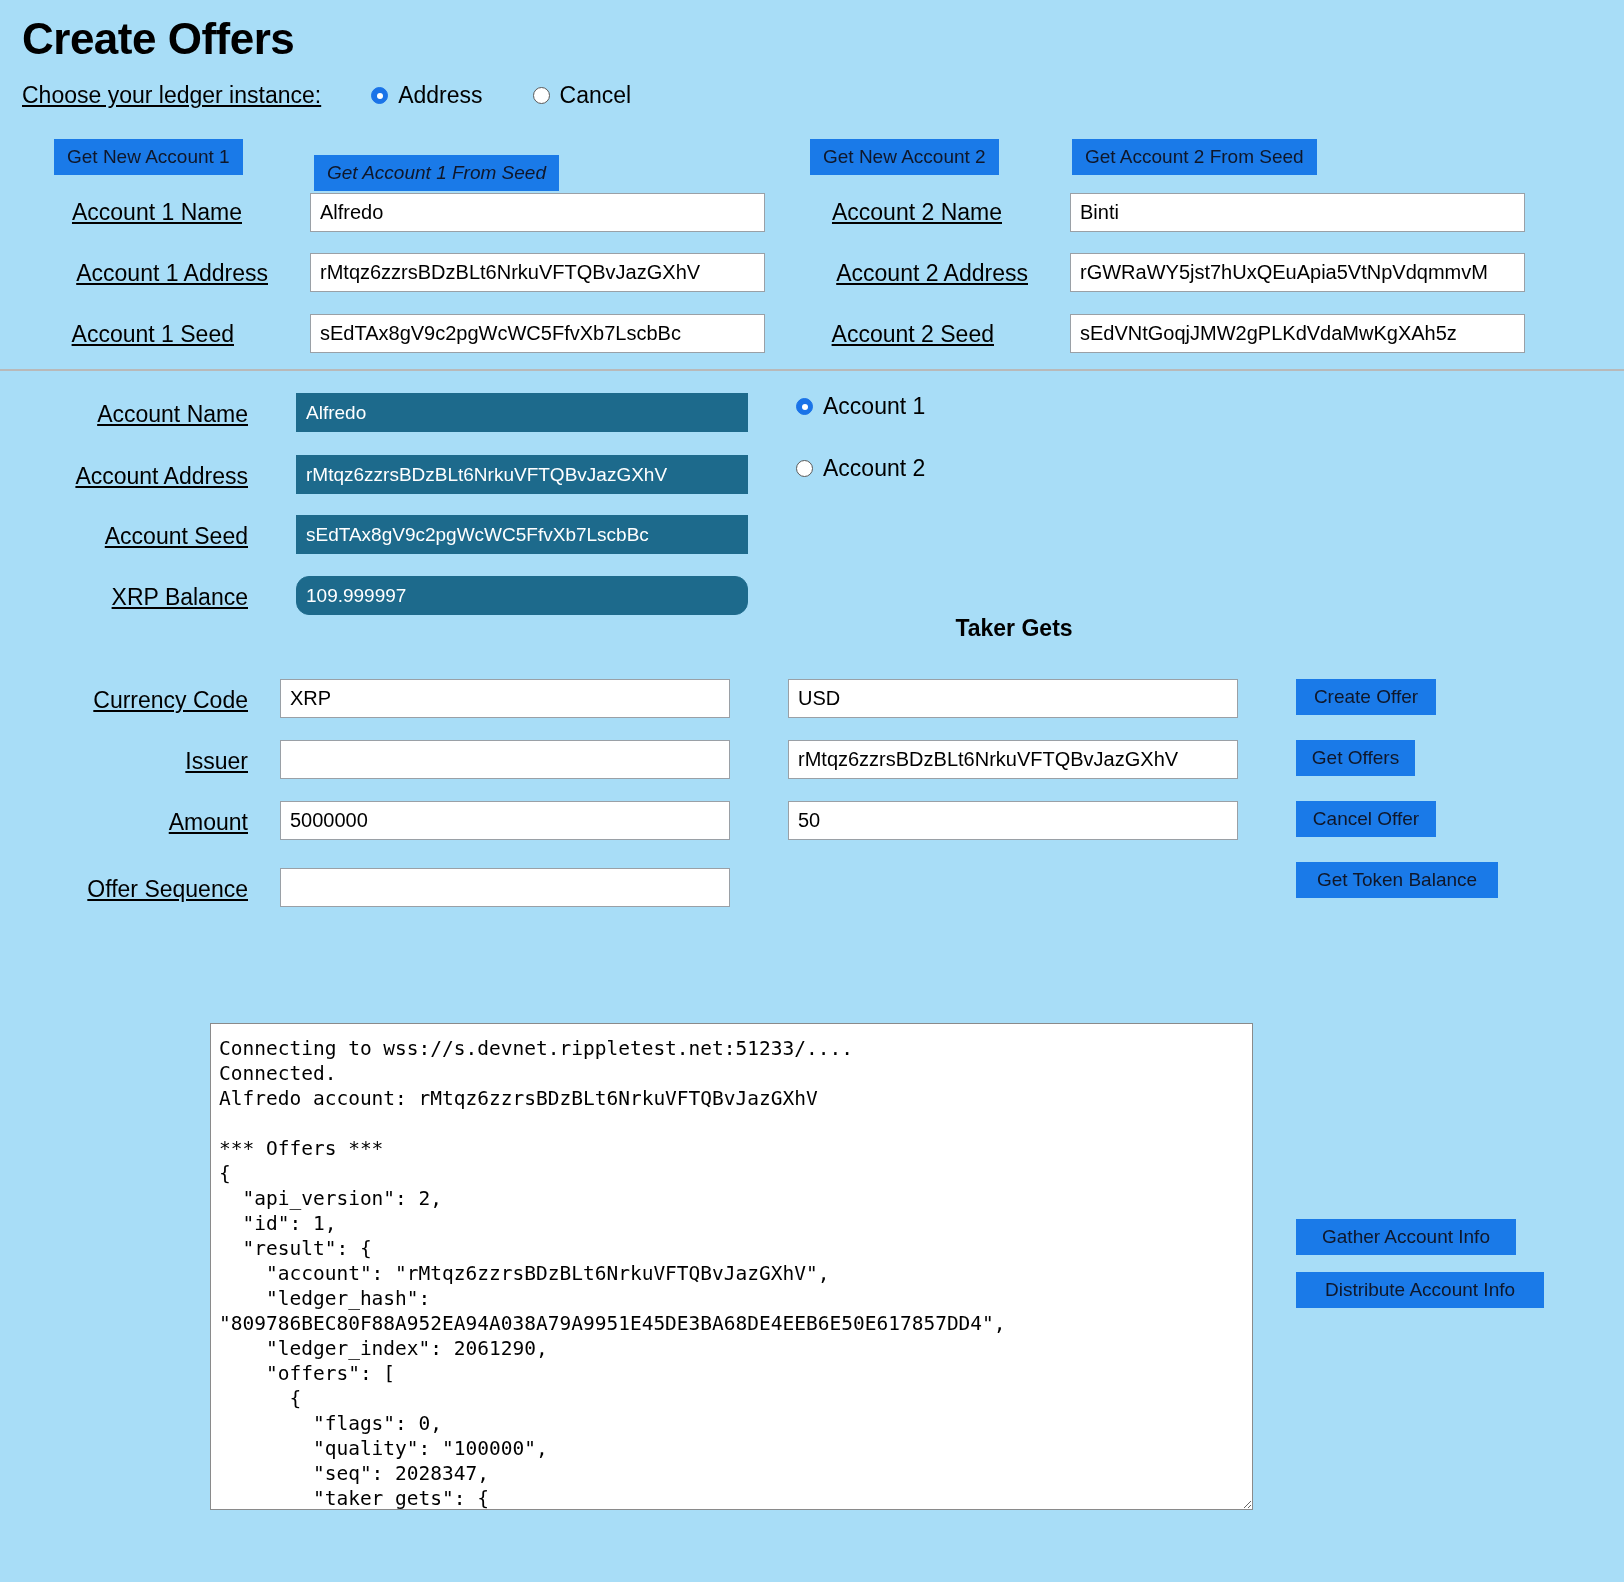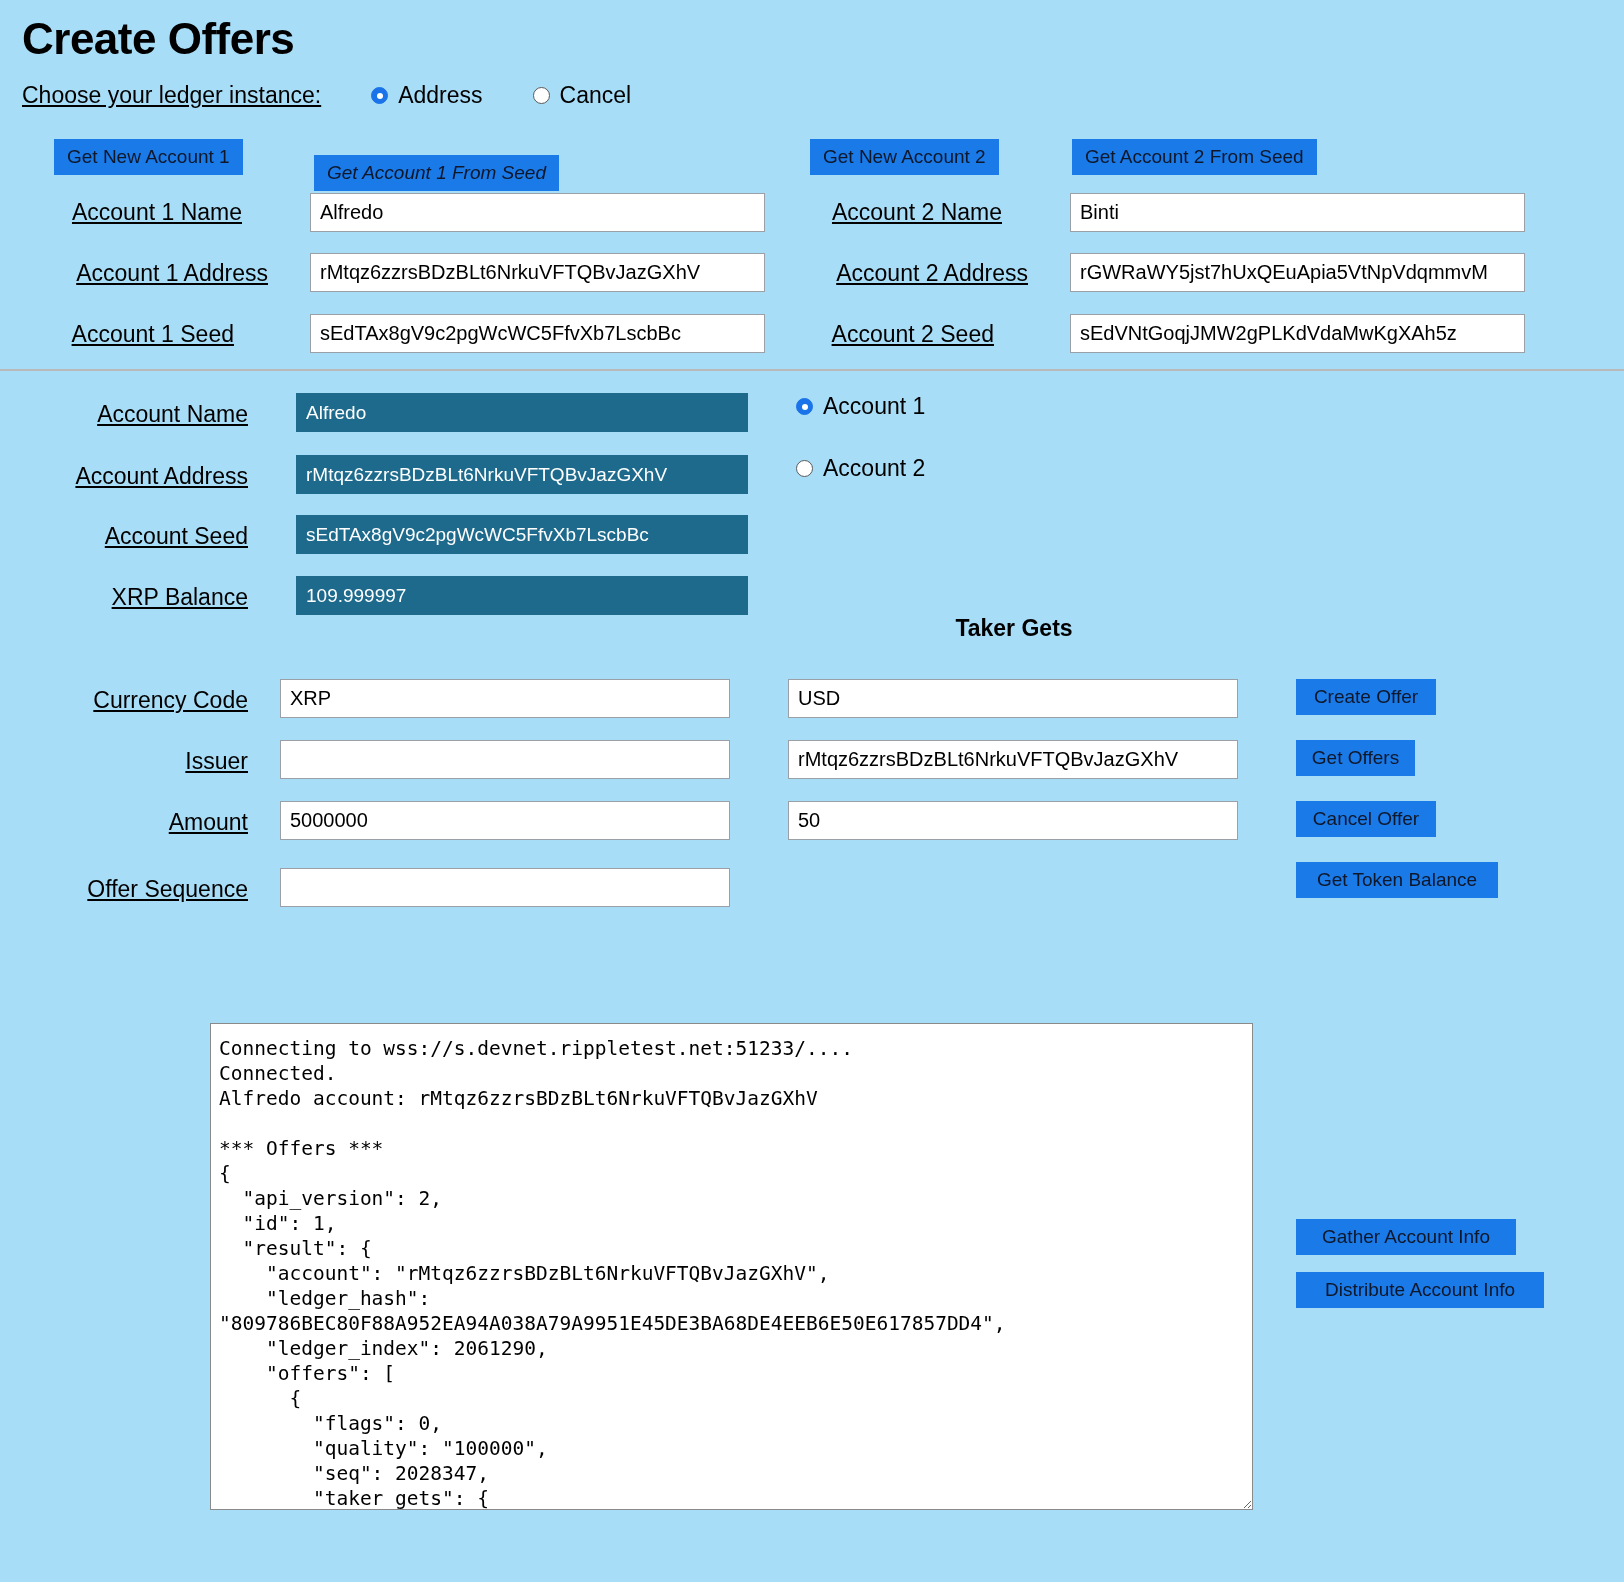--- a/index.html
+++ b/index.html
@@ -205,21 +205,21 @@
     <div class="fld-label abs" style="left:20px; top:30px; width:228px;">Account Name</div>
     <input class="txt dark abs" style="left: 296px; top: 22px; width: 452px; height: 39px;" value="Alfredo">
 
     <div class="fld-label abs" style="left:20px; top:92px; width:228px;">Account Address</div>
     <input class="txt dark abs" style="left: 296px; top: 84px; width: 452px; height: 39px;" value="rMtqz6zzrsBDzBLt6NrkuVFTQBvJazGXhV">
 
     <div class="fld-label abs" style="left:20px; top:152px; width:228px;">Account Seed</div>
     <input class="txt dark abs" style="left: 296px; top: 144px; width: 452px; height: 39px;" value="sEdTAx8gV9c2pgWcWC5FfvXb7LscbBc">
 
     <div class="fld-label abs" style="left:20px; top:213px; width:228px;">XRP Balance</div>
-    <input class="txt dark abs" style="left: 296px; top: 205px; width: 452px; height: 39px;" value="109.999997">
+    <input class="txt dark abs" style="left: 296px; top: 205px; width: 452px; height: 39px; border-radius: 13px;" value="109.999997">
 
     <span class="radio-wrap abs" style="left:762px; top:22px;">
       <span class="radio checked"></span>
       <span class="radio-label">Account 1</span>
     </span>
     <span class="radio-wrap abs" style="left:762px; top:84px;">
       <span class="radio"></span>
       <span class="radio-label">Account 2</span>
     </span>
   </div>

